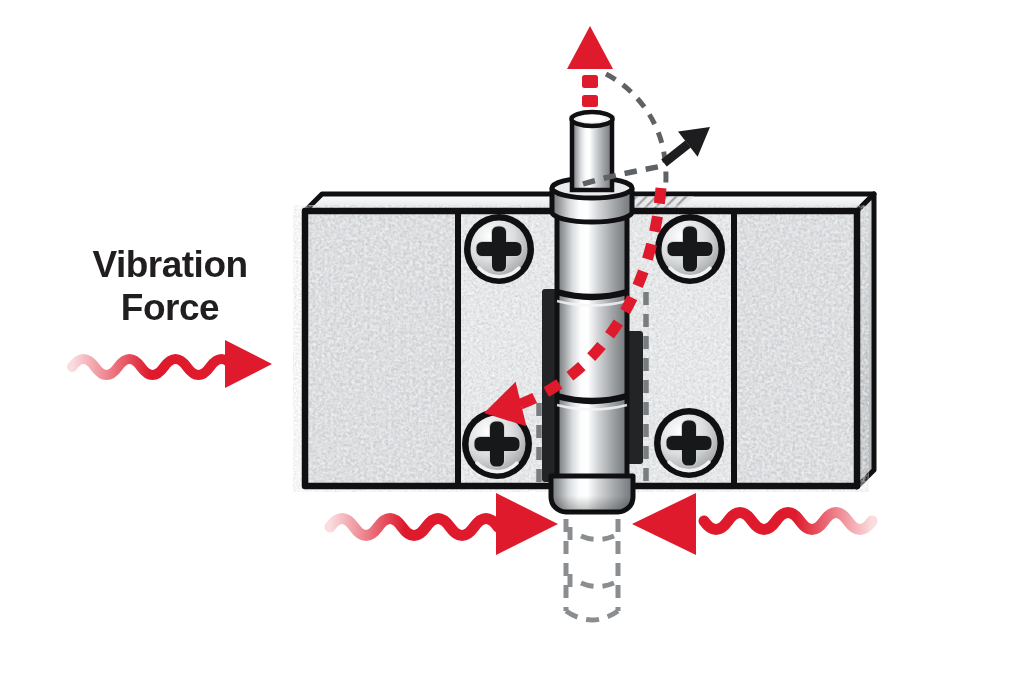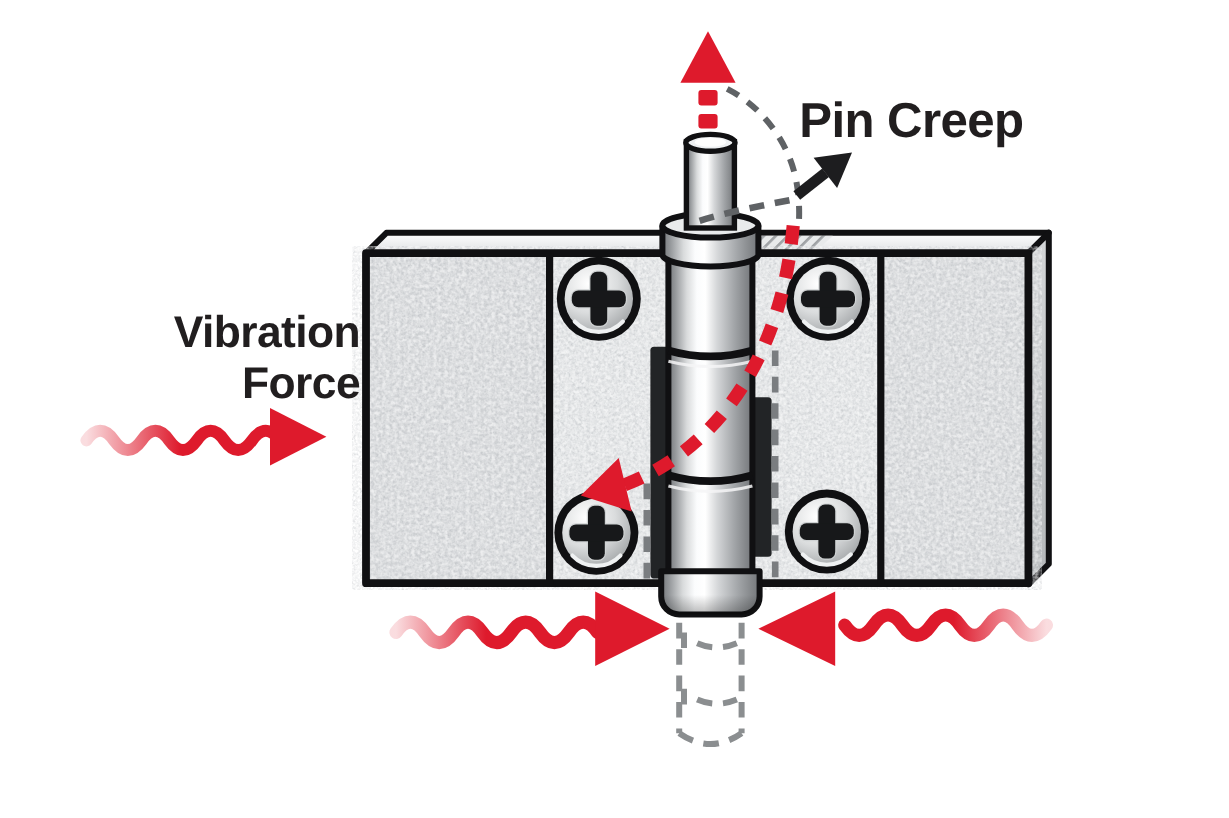--- a/index.html
+++ b/index.html
@@ -3,21 +3,21 @@
 <meta charset="utf-8">
 <style>
   html,body { margin:0; padding:0; background:#ffffff; }
   .stage {
     position:relative; width:1024px; height:682px; background:#ffffff;
     font-family:"Liberation Sans", sans-serif; overflow:hidden;
   }
   .stage svg { position:absolute; left:0; top:0; }
   .label { position:absolute; font-weight:bold; color:#211e1f; }
   .label-vibration {
-    left:40px; top:256px; width:260px; text-align:right;
+    left:40px; top:244px; width:260px; text-align:center;
     font-size:37px; line-height:1.16; letter-spacing:-0.5px;
   }
   .label-pincreep {
     left:666px; top:77px; font-size:41px; white-space:nowrap; letter-spacing:-0.5px;
   }
 </style>
 </head>
 <body>
 
 <div class="stage">
@@ -202,15 +202,14 @@
   </g>
 
   <g>
     <path d="M 872 521 q -12 17 -24 0 t -24 0 t -24 0 t -24 0 t -24 0 t -24 0 t -24 0" fill="none" stroke="url(#fadeBR)" stroke-width="11" stroke-linecap="round"></path>
     <polygon points="632,524 696,493 696,555" fill="#de1a2c"></polygon>
   </g>
 </svg>
 
 <div class="label label-vibration">Vibration Force</div>
 
-<div class="label label-pincreep">Pin Creep</div>
 
 </div>
 
 </body></html>

